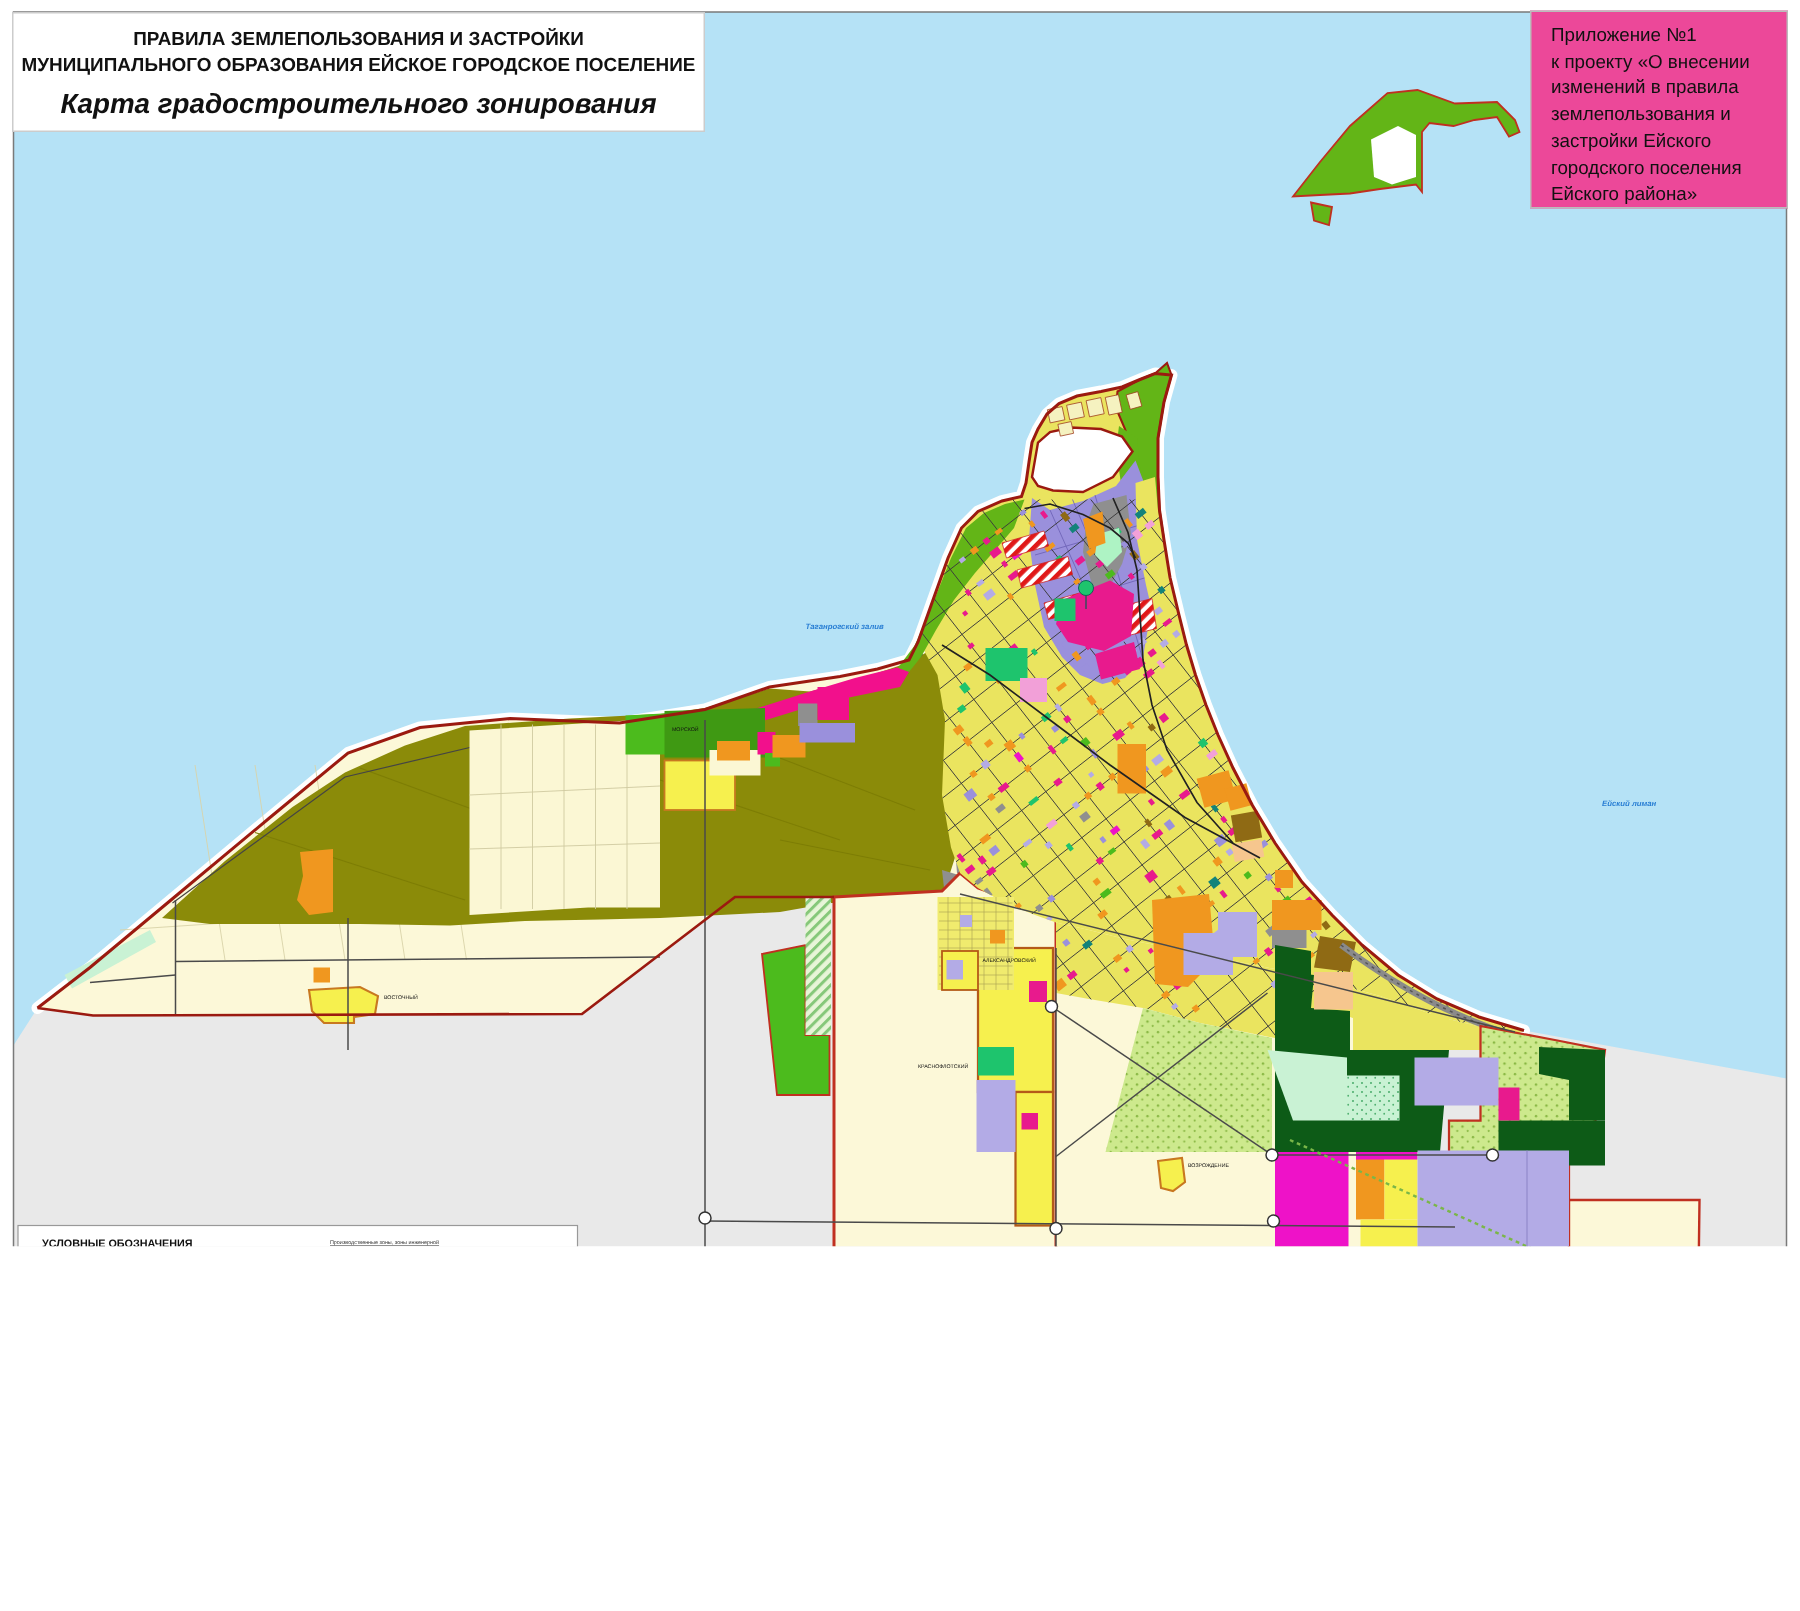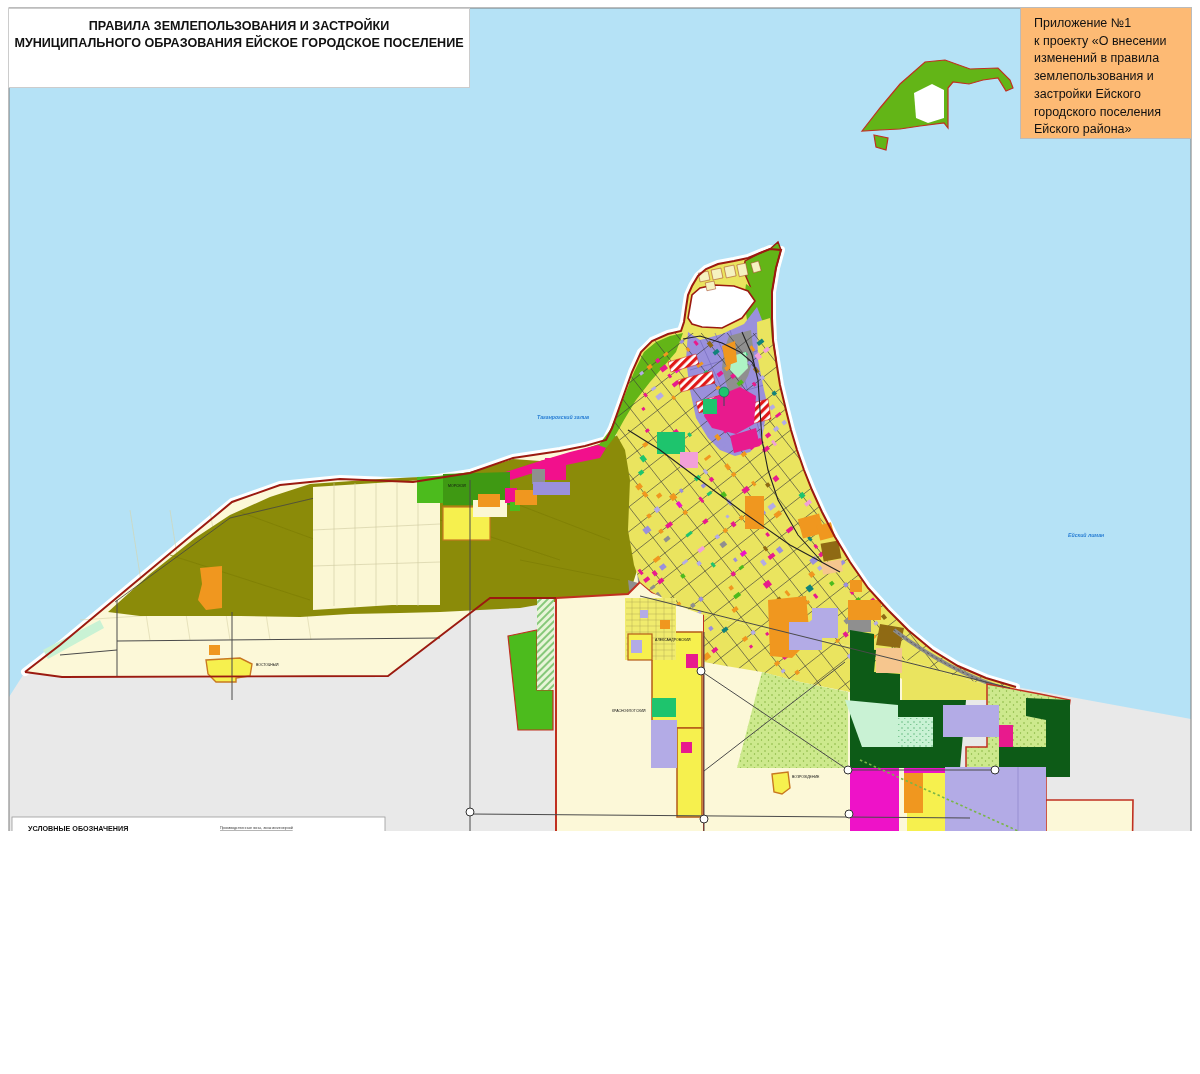--- a/index.html
+++ b/index.html
@@ -635,23 +635,24 @@
 <text x="256" y="666">ВОСТОЧНЫЙ</text>
 <text x="448" y="487">МОРСКОЙ</text>
 <text x="792" y="778">ВОЗРОЖДЕНИЕ</text>
 </g>
 
 <rect x="9" y="8" width="1182" height="1058" fill="none" stroke="#7a7a7a" stroke-width="1"></rect>
 </svg>
 
 <div style="position:absolute;left:8px;top:8px;width:462px;height:80px;background:#fff;border:1px solid #ccc;box-sizing:border-box;text-align:center;white-space:nowrap;">
 <div style="font-size:12.6px;font-weight:bold;line-height:16.5px;margin-top:9px;color:#111;">ПРАВИЛА ЗЕМЛЕПОЛЬЗОВАНИЯ И ЗАСТРОЙКИ<br>МУНИЦИПАЛЬНОГО ОБРАЗОВАНИЯ ЕЙСКОЕ ГОРОДСКОЕ ПОСЕЛЕНИЕ</div>
+<div style="font-size:18.5px;font-weight:bold;font-style:italic;margin-top:7px;color:#111;">Карта градостроительного зонирования</div>
 </div>
 
-<div style="position:absolute;left:1020px;top:7px;width:172px;height:132px;background:#fdba74;border:1px solid #bbb;box-sizing:border-box;">
+<div style="position:absolute;left:1020px;top:7px;width:172px;height:132px;background:#ec4899;border:1px solid #bbb;box-sizing:border-box;">
 <div style="font-size:12.5px;line-height:17.7px;margin:7px 0 0 13px;color:#111;">Приложение №1<br>к проекту «О внесении<br>изменений в правила<br>землепользования и<br>застройки Ейского<br>городского поселения<br>Ейского района»</div>
 </div>
 <svg width="1200" height="1074" viewBox="0 0 1200 1074" style="position:absolute;left:0;top:0;" xmlns="http://www.w3.org/2000/svg">
 <defs>
         <pattern id="hatchR2" width="5" height="5" patternTransform="rotate(45)" patternUnits="userSpaceOnUse">
           <rect width="5" height="5" fill="#fff"></rect>
           <rect width="2.6" height="5" fill="#e01818"></rect>
         </pattern>
 <pattern id="hatchC2" width="4" height="4" patternTransform="rotate(45)" patternUnits="userSpaceOnUse">
           <rect width="4" height="4" fill="#eaf6e0"></rect>

